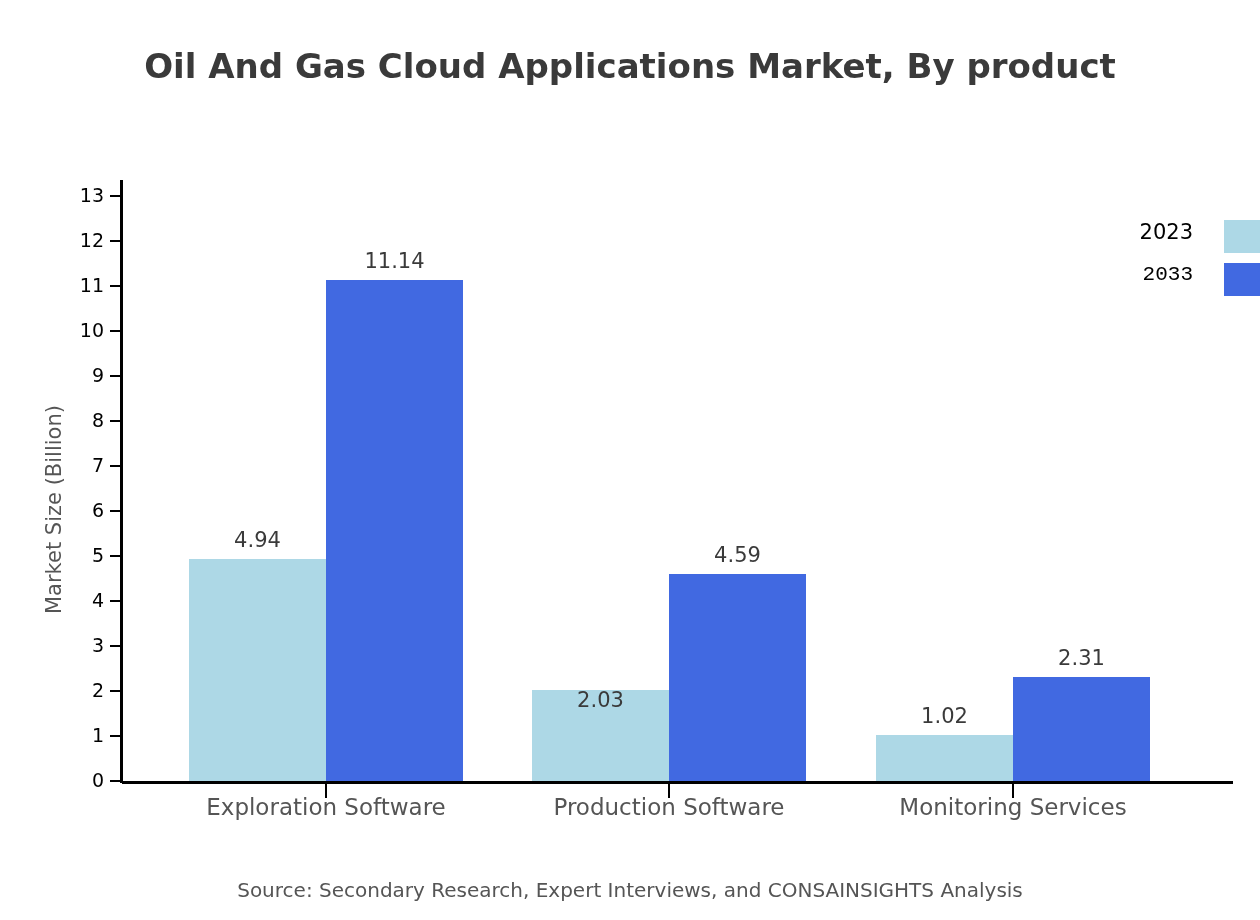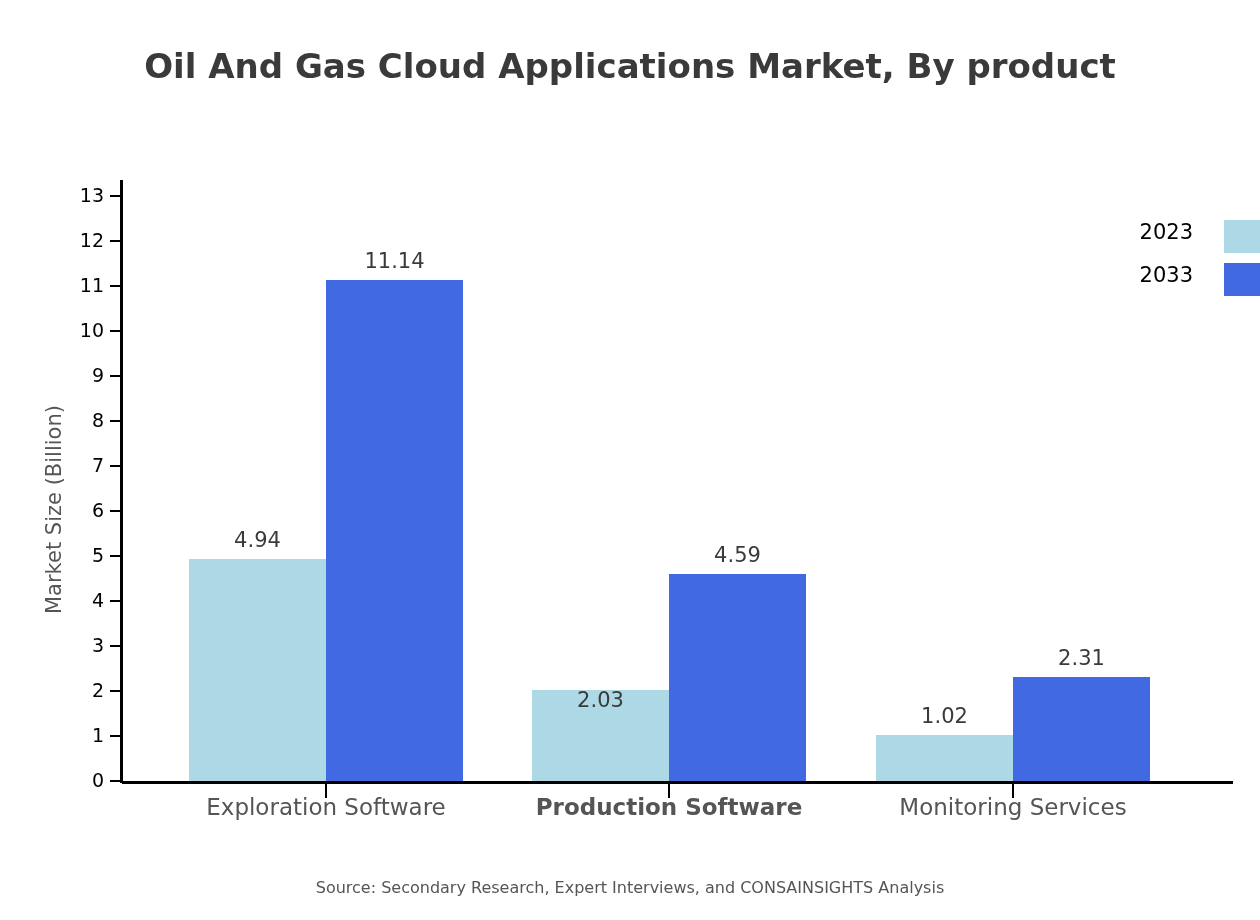--- a/index.html
+++ b/index.html
@@ -144,21 +144,21 @@
   }
 
   
   .source-note {
     position: absolute;
     left: 0;
     top: 878px;
     width: 1260px;
     text-align: center;
     color: #555555;
-    font-size: 16px;
+    font-size: 20px;
   }
 </style>
 </head>
 <body>
 
 <div id="chart-root">
 
   <div class="chart-title">
     <span>Oil And Gas Cloud Applications Market, By product</span>
   </div>
@@ -211,31 +211,31 @@
       <div class="bar" title="2023 Monitoring Services 1.02" style="left: 876px; top: 735.1px; width: 137px; height: 45.9px; background: rgb(173, 216, 230);"></div>
       <div class="bar-value" style="left: 856px; width: 177px; top: 704.1px;">1.02</div>
       <div class="bar" title="2033 Monitoring Services 2.31" style="left: 1013px; top: 677.05px; width: 137px; height: 103.95px; background: rgb(65, 105, 225);"></div>
       <div class="bar-value" style="left: 993px; width: 177px; top: 646.05px;">2.31</div>
     </div>
 
   <div id="xtick-layer">
       <div class="xtick-mark" style="left: 325px;"></div>
       <div class="xtick-label" style="left: 156px; width: 340px;">Exploration Software</div>
       <div class="xtick-mark" style="left: 668px;"></div>
-      <div class="xtick-label" style="left: 499px; width: 340px; font-weight: bold;">Production Software</div>
+      <div class="xtick-label" style="left: 499px; width: 340px;">Production Software</div>
       <div class="xtick-mark" style="left: 1012px;"></div>
       <div class="xtick-label" style="left: 843px; width: 340px;">Monitoring Services</div>
     </div>
 
   <div id="legend">
       <div class="legend-row" style="top: 0px;">
         <span class="legend-label">2023</span>
         <span class="legend-swatch" style="background: rgb(173, 216, 230);"></span>
       </div>
-      <div class="legend-row" style="top: 43px;">
+      <div class="legend-row" style="top: 43px; font-family: Liberation Mono, monospace;">
         <span class="legend-label">2033</span>
         <span class="legend-swatch" style="background: rgb(65, 105, 225);"></span>
       </div>
     </div>
 
   <div class="source-note">Source: Secondary Research, Expert Interviews, and CONSAINSIGHTS Analysis</div>
 
 </div>
 
 </body></html>

